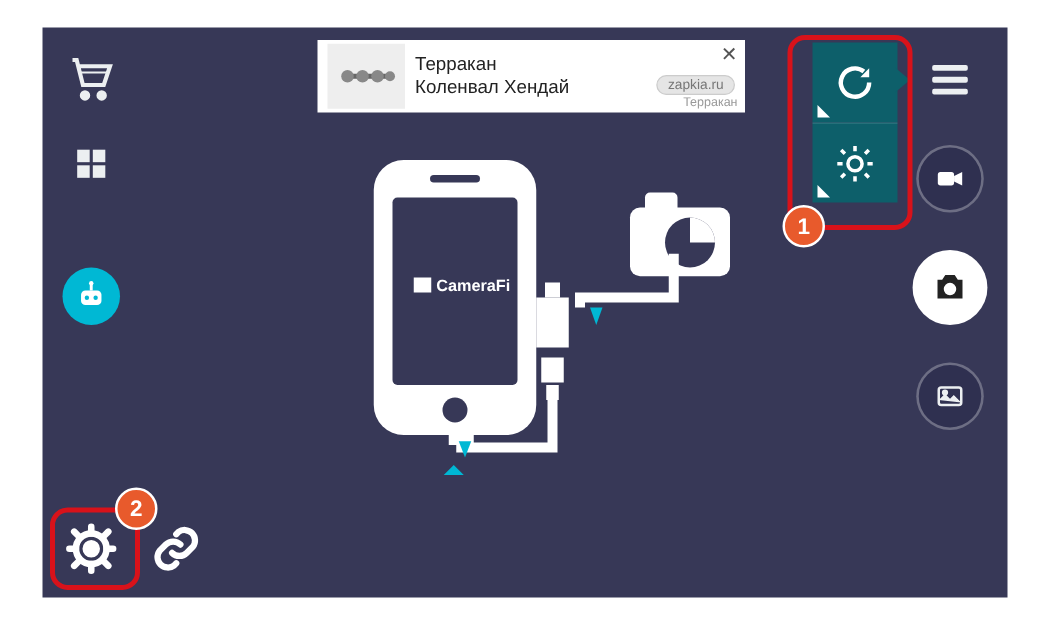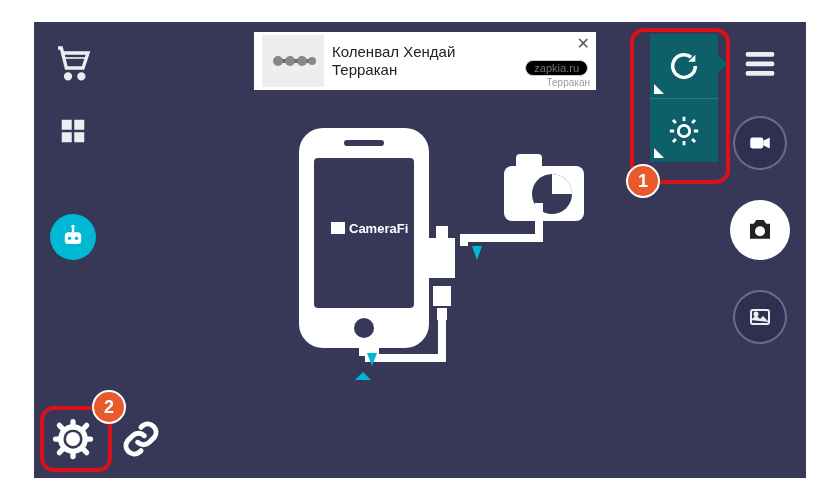--- a/index.html
+++ b/index.html
@@ -180,21 +180,21 @@
   .ad .ad-text {
     flex: 1;
     line-height: 1.2;
   }
   .ad .ad-chip {
     font-size: 11px;
     border: 1px solid #ccc;
     border-radius: 10px;
     padding: 1px 8px;
     color: #777;
-    background:#000000;
+    background:#e5e5e5;
     white-space:nowrap;
   }
   .ad .ad-close {
     position: absolute;
     top: 2px;
     right: 6px;
     font-size: 16px;
     color: #555;
     cursor: pointer;
   }
@@ -317,22 +317,22 @@
     <div class="thumb">
       <svg width="50" height="40" viewBox="0 0 50 40">
         <rect x="6" y="18" width="38" height="4" fill="#666"></rect>
         <circle cx="10" cy="20" r="5" fill="#888"></circle>
         <circle cx="22" cy="20" r="5" fill="#888"></circle>
         <circle cx="34" cy="20" r="5" fill="#888"></circle>
         <circle cx="44" cy="20" r="4" fill="#888"></circle>
       </svg>
     </div>
     <div class="ad-text">
+      <div>Терракан</div>
       <div>Коленвал Хендай</div>
-      <div>Терракан</div>
     </div>
     <div style="display:flex;flex-direction:column;align-items:flex-end;gap:2px;padding-right:8px;padding-top:14px;">
       <span class="ad-chip">zapkia.ru</span>
     </div>
     <span class="ad-close">✕</span>
     <span class="ad-label">Терракан</span>
   </div>
 
   <div class="center-illustration">
     <svg width="350" height="270" viewBox="0 0 350 270">

